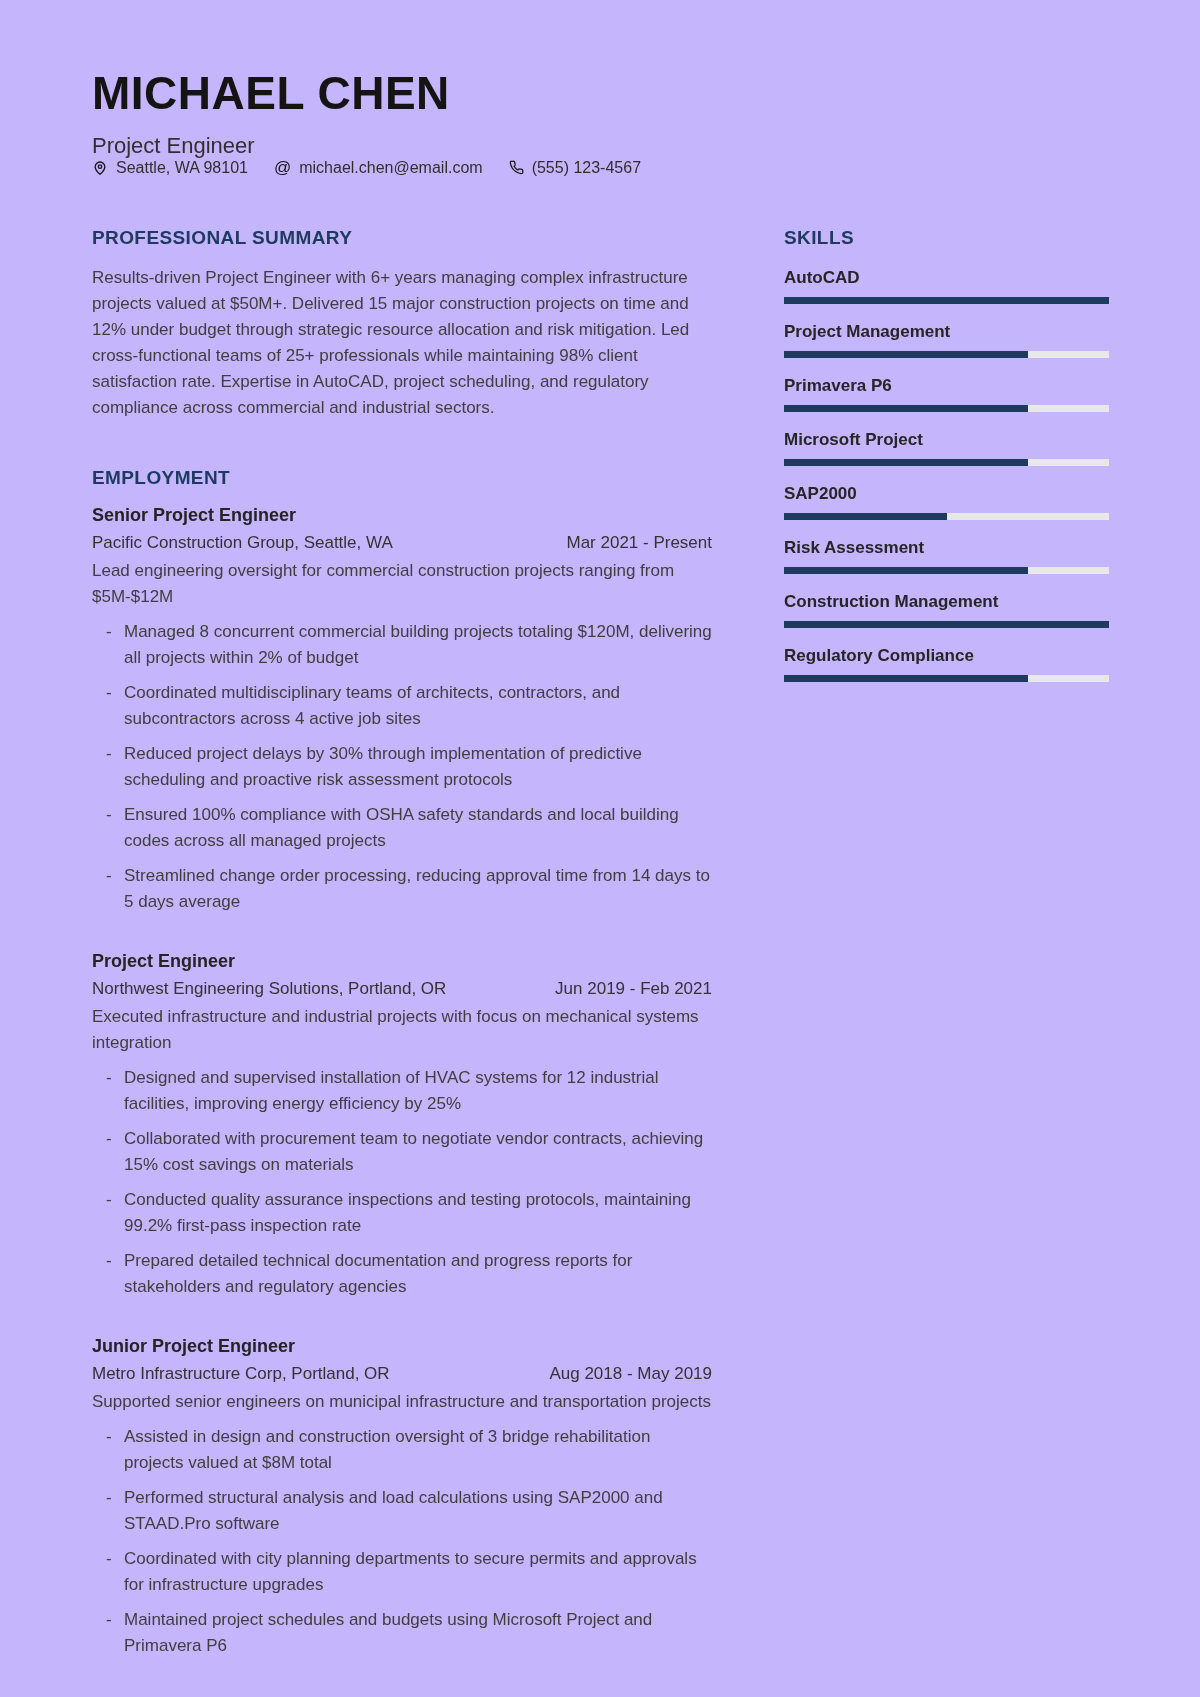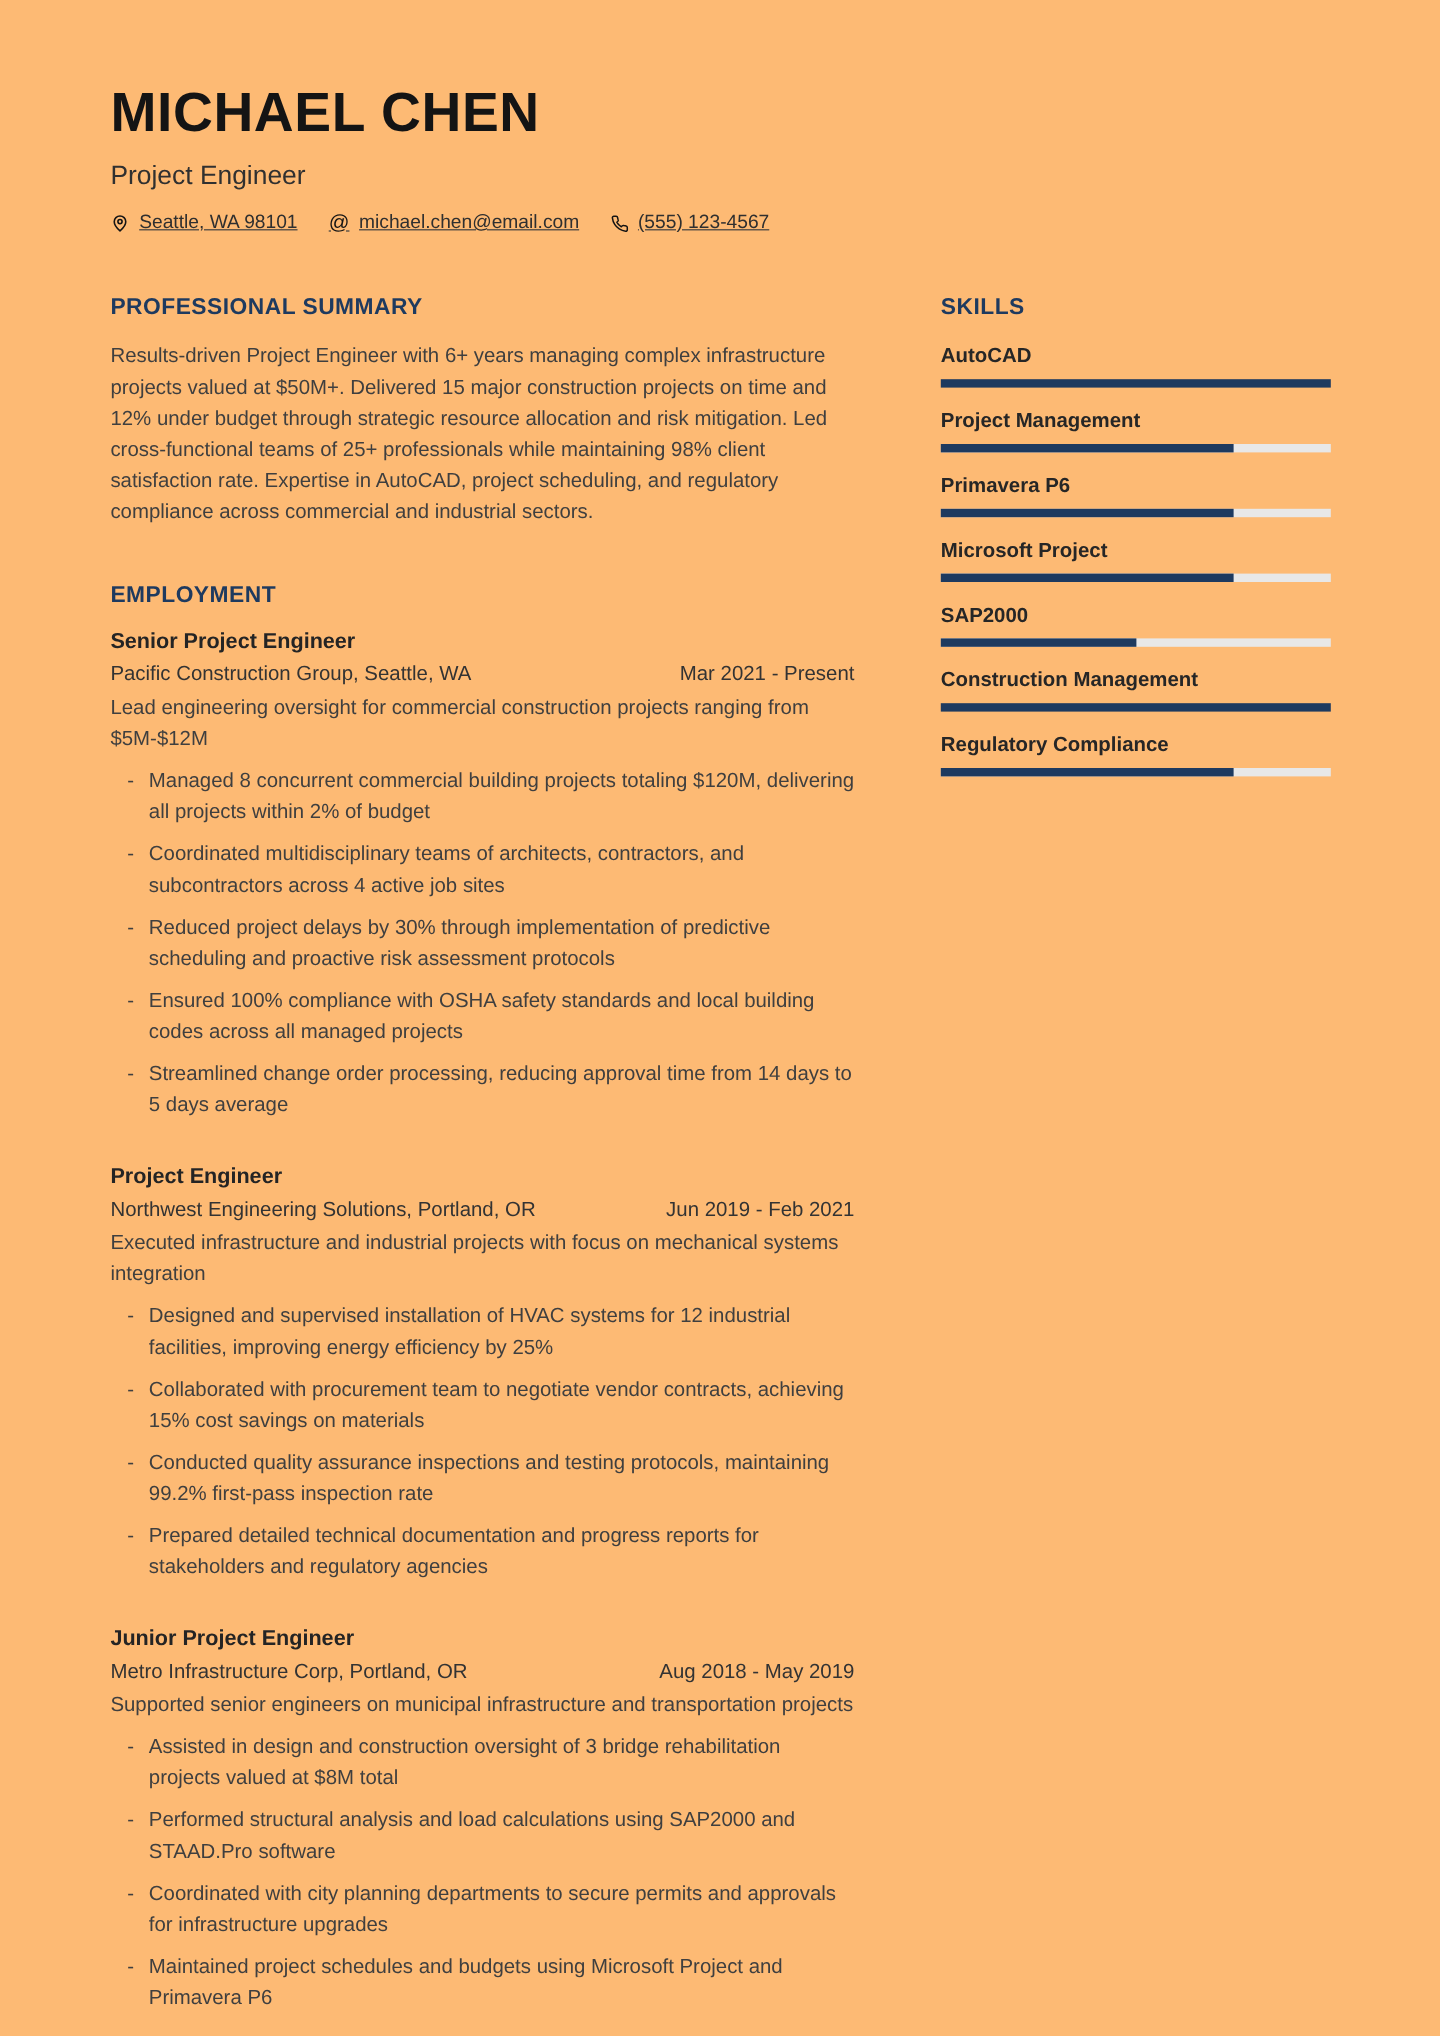--- a/index.html
+++ b/index.html
@@ -1,28 +1,28 @@
 <!DOCTYPE html>
 <html style="--accent: #1e3a5f; --track: #e8e8e8;"><head>
 <meta charset="utf-8">
 <style>
   * { margin: 0; padding: 0; box-sizing: border-box; }
   html, body { background: #ffffff; }
   body { font-family: "Liberation Sans", "DejaVu Sans", sans-serif; color: #404040; }
   .page {
-    width: 1200px; height: 1697px; margin: 0 auto; background: #fdba74;
+    width: 1200px; height: 1697px; margin: 0 auto; background: #c4b5fd;
     padding: 68px 88px 0 92px; overflow: hidden; position: relative;
   }
   
   .name {
     font-size: 46px; font-weight: 800; color: #141414; letter-spacing: 0.5px;
     line-height: 1.1;
   }
   .job-title-sub { margin-top: 14px; font-size: 22px; color: #303030; }
-  .contact-row { margin-top: 18px; display: flex; align-items: center; gap: 26px; text-decoration: underline; }
+  .contact-row { display: flex; align-items: center; gap: 26px; }
   .contact-item { display: flex; align-items: center; gap: 8px; font-size: 16px; color: #2f2f2f; }
   .contact-item svg { display: block; }
   .at-glyph { font-size: 17px; color: #141414; line-height: 1; }
   
   .columns { display: flex; margin-top: 50px; }
   .col-left { width: 620px; flex: 0 0 620px; }
   .col-right { margin-left: 72px; width: 325px; flex: 0 0 325px; }
   .section-heading {
     font-size: 19px; font-weight: 700; color: var(--accent, #1e3a5f);
     letter-spacing: 0.4px; margin-bottom: 16px;
@@ -224,20 +224,26 @@
     </div>
   </div>
 
   <div class="skill">
     <div class="skill-label">SAP2000</div>
     <div class="skill-track">
       <div class="skill-fill" style="width: 50%;"></div>
     </div>
   </div>
 
+  <div class="skill">
+    <div class="skill-label">Risk Assessment</div>
+    <div class="skill-track">
+      <div class="skill-fill" style="width: 75%;"></div>
+    </div>
+  </div>
 
   <div class="skill">
     <div class="skill-label">Construction Management</div>
     <div class="skill-track">
       <div class="skill-fill" style="width: 100%;"></div>
     </div>
   </div>
 
   <div class="skill">
     <div class="skill-label">Regulatory Compliance</div>

